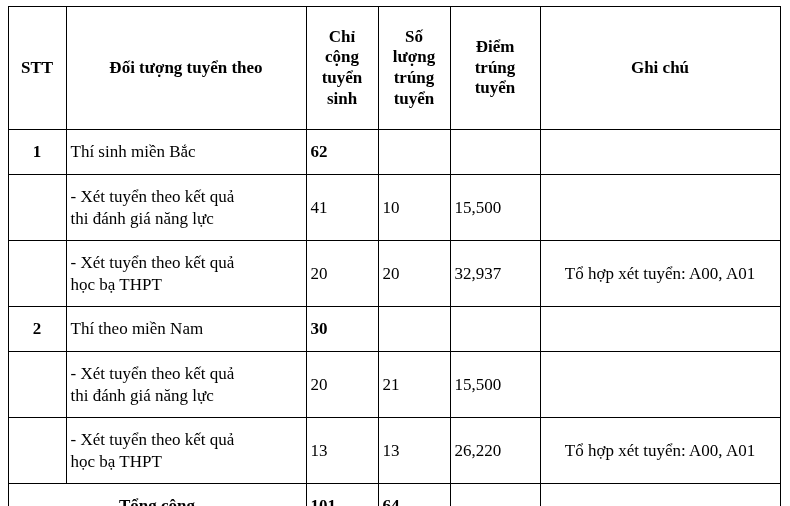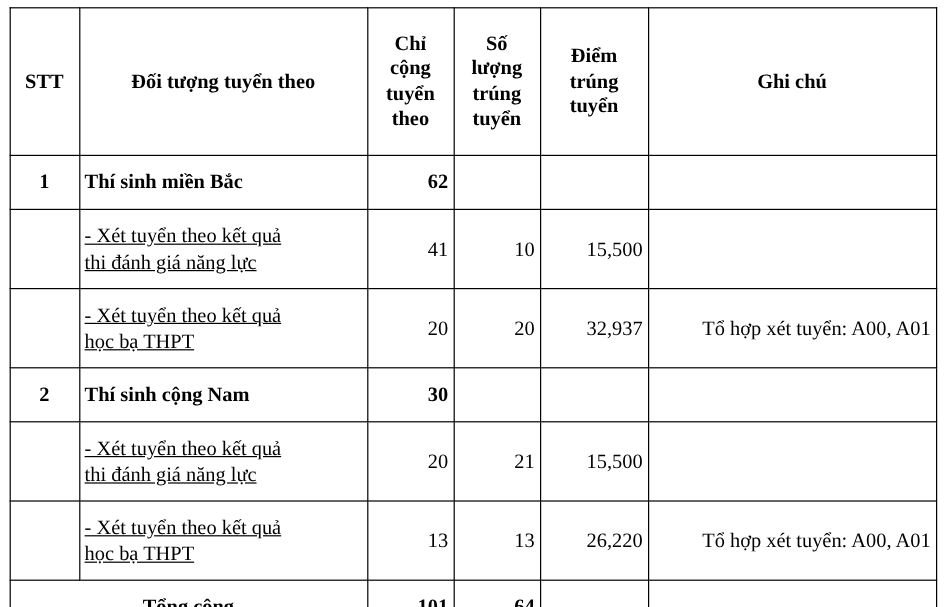--- a/index.html
+++ b/index.html
@@ -53,43 +53,42 @@
     height: 118px;
   }
   thead th .hdr {
     display: block;
     line-height: 1.22;
   }
   .cell-center { text-align: center; }
   .bold        { font-weight: bold; }
 
   td.row-label-bold {
-    font-weight: bold;
+    font-weight: normal;
     text-align: left;
     padding-left: 10px;
     font-size: 17px;
   }
   td.sub-item {
     text-align: left;
     padding-left: 10px;
     font-size: 17px;
     line-height: 1.3;
-    text-decoration: underline;
   }
   td.sub-item .l2 { display: block; }
   td.note {
-    text-align: right;
+    text-align: center;
     padding-left: 8px;
     font-size: 17px;
   }
   tr.h-head td { height: 40px; }
   tr.h-sub td  { height: 61px; }
   tr.h-total td { height: 40px; }
   td.num {
-    text-align: right;
+    text-align: left;
     font-size: 17px;
   }
   td.total-label {
     text-align: center;
     font-weight: bold;
     font-size: 17px;
   }
 </style>
 </head>
 <body>
@@ -109,21 +108,21 @@
         <th>
           <span class="hdr">STT</span>
         </th>
         <th>
           <span class="hdr">Đối tượng tuyển theo</span>
         </th>
         <th>
           <span class="hdr">Chỉ</span>
           <span class="hdr">cộng</span>
           <span class="hdr">tuyển</span>
-          <span class="hdr">theo</span>
+          <span class="hdr">sinh</span>
         </th>
         <th>
           <span class="hdr">Số</span>
           <span class="hdr">lượng</span>
           <span class="hdr">trúng</span>
           <span class="hdr">tuyển</span>
         </th>
         <th>
           <span class="hdr">Điểm</span>
           <span class="hdr">trúng</span>
@@ -164,21 +163,21 @@
           <span class="l2">học bạ THPT</span>
         </td>
         <td class="num">20</td>
         <td class="num">20</td>
         <td class="num">32,937</td>
         <td class="note">Tổ hợp xét tuyển: A00, A01</td>
       </tr>
 
       <tr class="h-head">
         <td class="cell-center bold">2</td>
-        <td class="row-label-bold">Thí sinh cộng Nam</td>
+        <td class="row-label-bold">Thí theo miền Nam</td>
         <td class="num bold">30</td>
         <td class="num"></td>
         <td class="num"></td>
         <td class="note"></td>
       </tr>
 
       <tr class="h-sub">
         <td class="cell-center"></td>
         <td class="sub-item">
           <span class="l2">- Xét tuyển theo kết quả</span>

